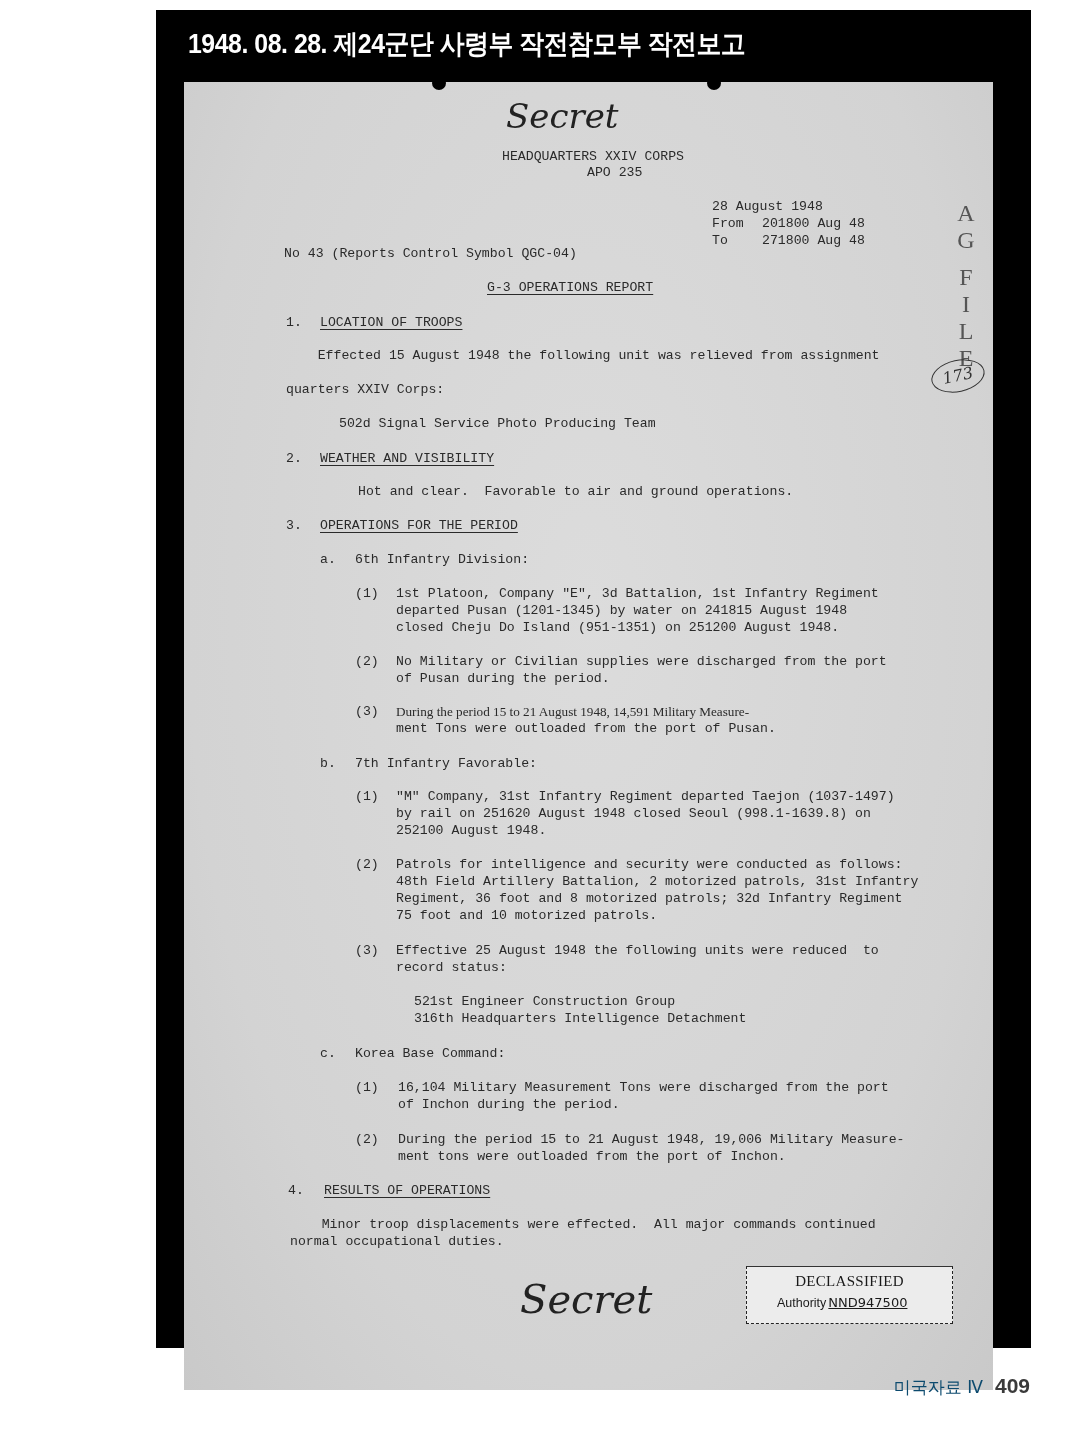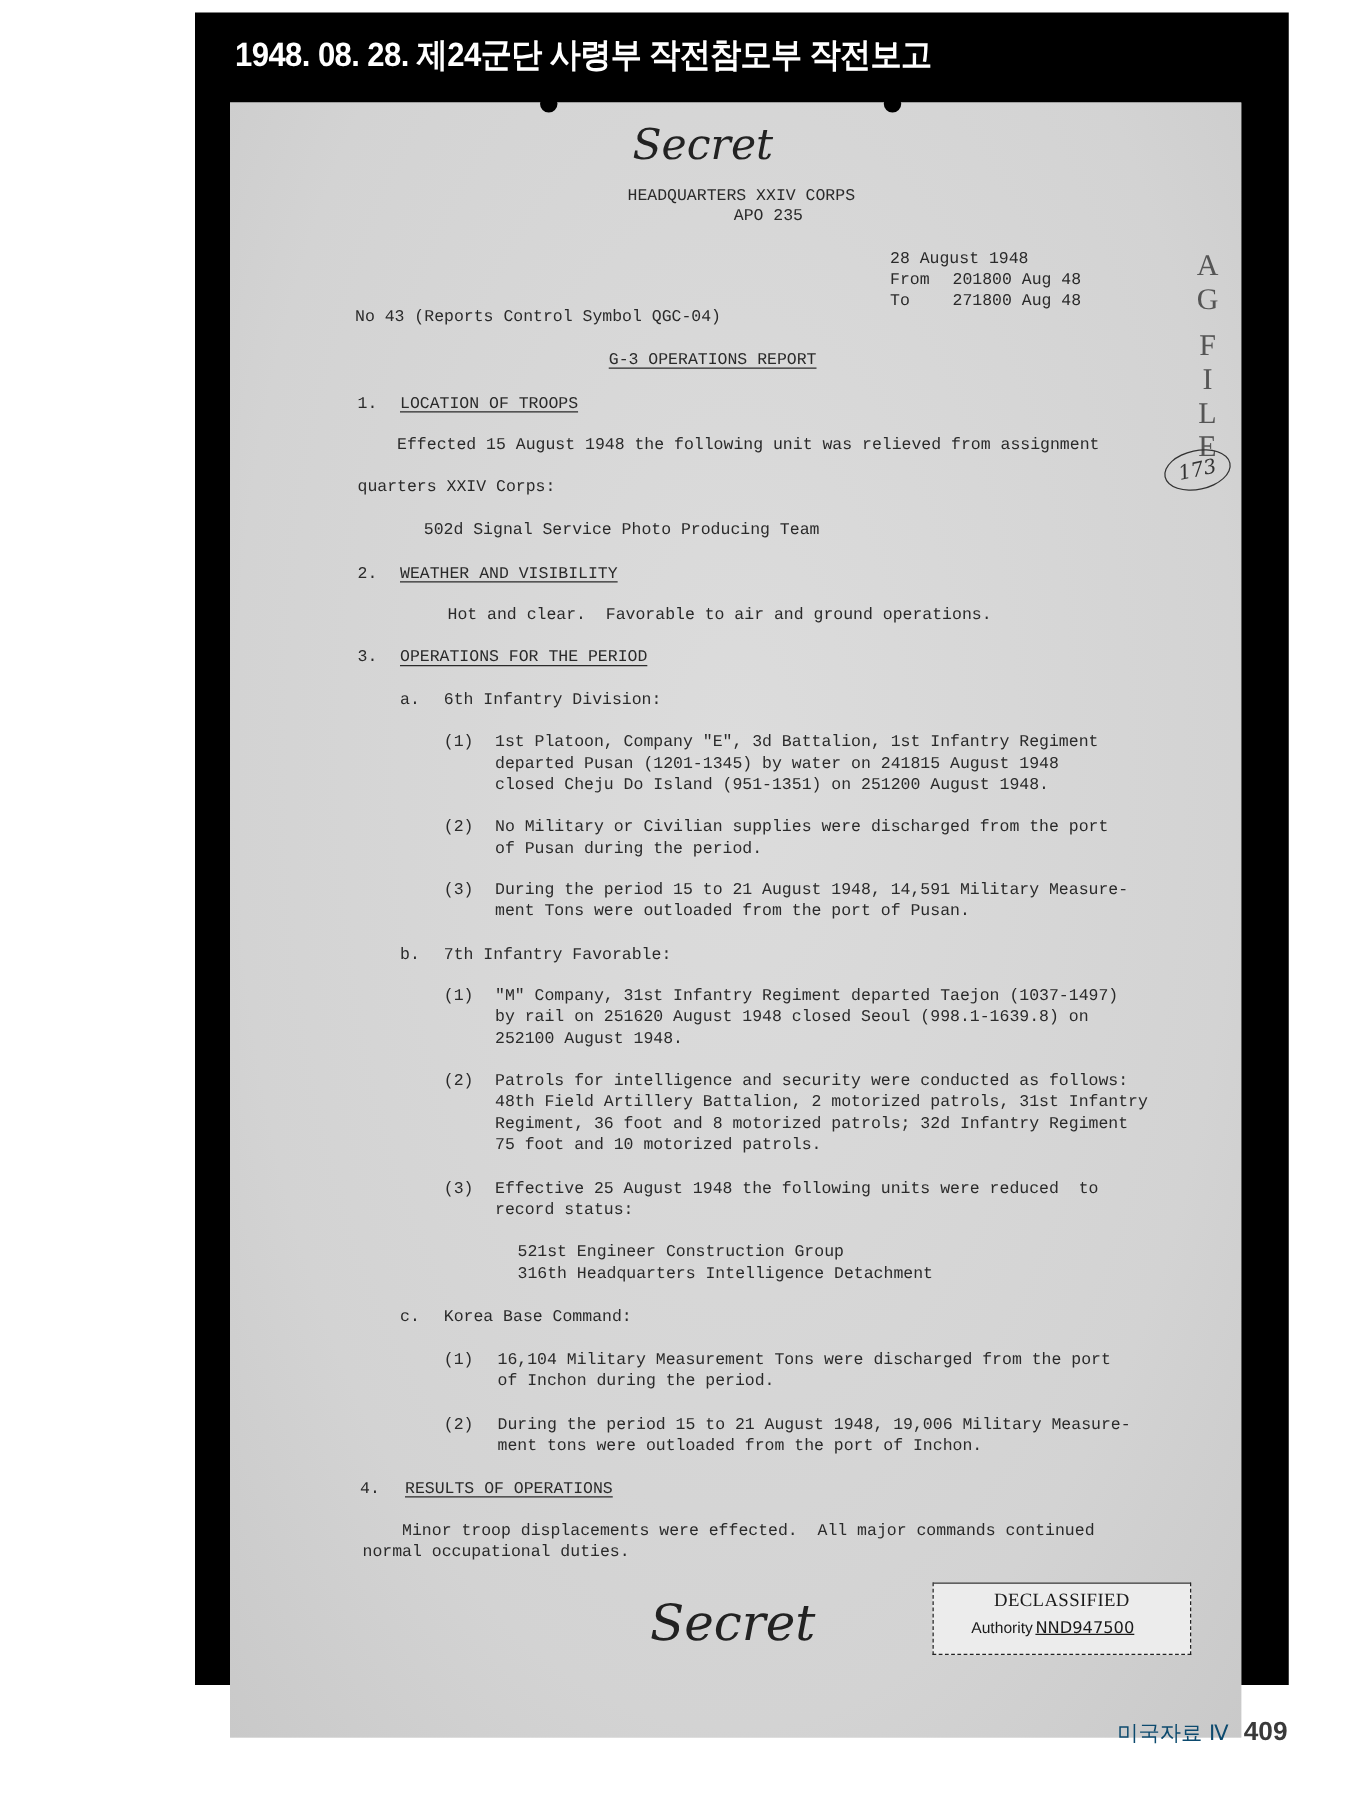--- a/index.html
+++ b/index.html
@@ -75,21 +75,21 @@
     <div class="tw" style="left:171px; top:503px;">(1)</div>
     <div class="tw" style="left:212px; top:503px;">1st Platoon, Company "E", 3d Battalion, 1st Infantry Regiment</div>
     <div class="tw" style="left:212px; top:520px;">departed Pusan (1201-1345) by water on 241815 August 1948</div>
     <div class="tw" style="left:212px; top:537px;">closed Cheju Do Island (951-1351) on 251200 August 1948.</div>
 
     <div class="tw" style="left:171px; top:571px;">(2)</div>
     <div class="tw" style="left:212px; top:571px;">No Military or Civilian supplies were discharged from the port</div>
     <div class="tw" style="left:212px; top:588px;">of Pusan during the period.</div>
 
     <div class="tw" style="left:171px; top:621px;">(3)</div>
-    <div class="tw" style="left:212px; top:621px;">During the period 15 to 21 August 1948, 14,591 Military Measure-</div>
+    <div class="tw" style="left:212px; top:621px;font-family:Liberation Serif, serif;">During the period 15 to 21 August 1948, 14,591 Military Measure-</div>
     <div class="tw" style="left:212px; top:638px;">ment Tons were outloaded from the port of Pusan.</div>
 
     <div class="tw" style="left:136px; top:673px;">b.</div>
     <div class="tw" style="left:171px; top:673px;">7th Infantry Favorable:</div>
 
     <div class="tw" style="left:171px; top:706px;">(1)</div>
     <div class="tw" style="left:212px; top:706px;">"M" Company, 31st Infantry Regiment departed Taejon (1037-1497)</div>
     <div class="tw" style="left:212px; top:723px;">by rail on 251620 August 1948 closed Seoul (998.1-1639.8) on</div>
     <div class="tw" style="left:212px; top:740px;">252100 August 1948.</div>
 

